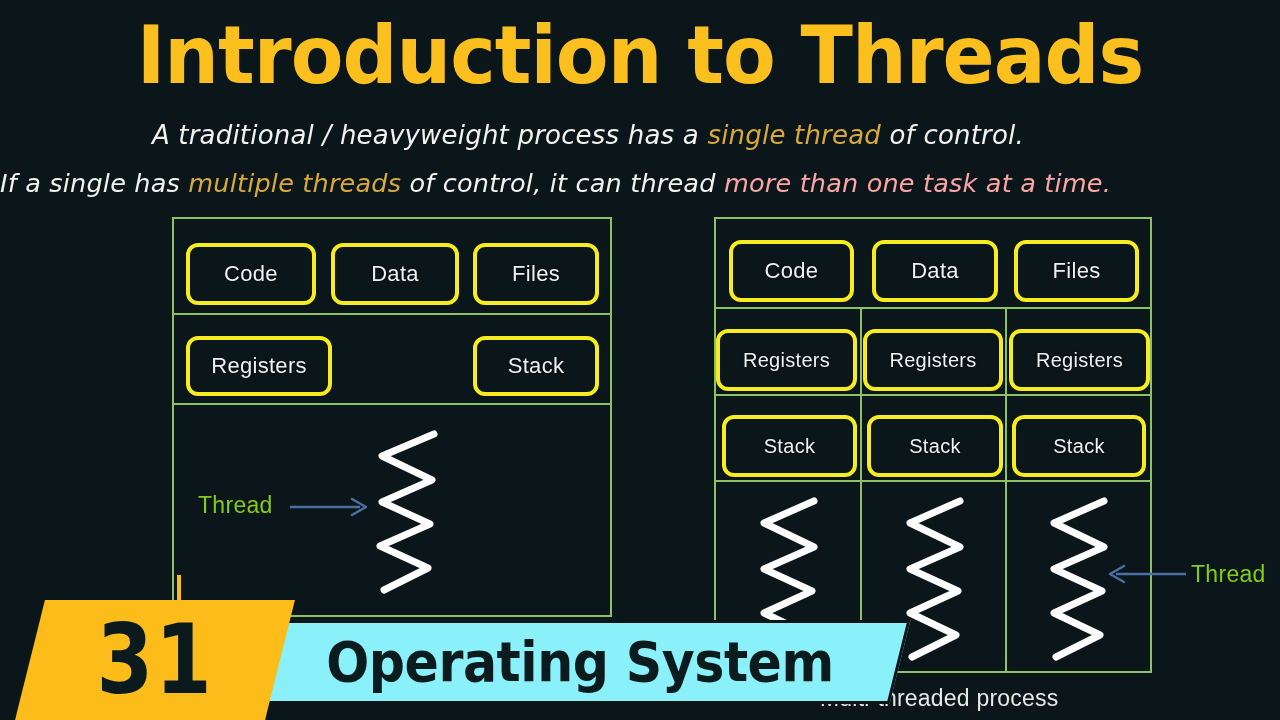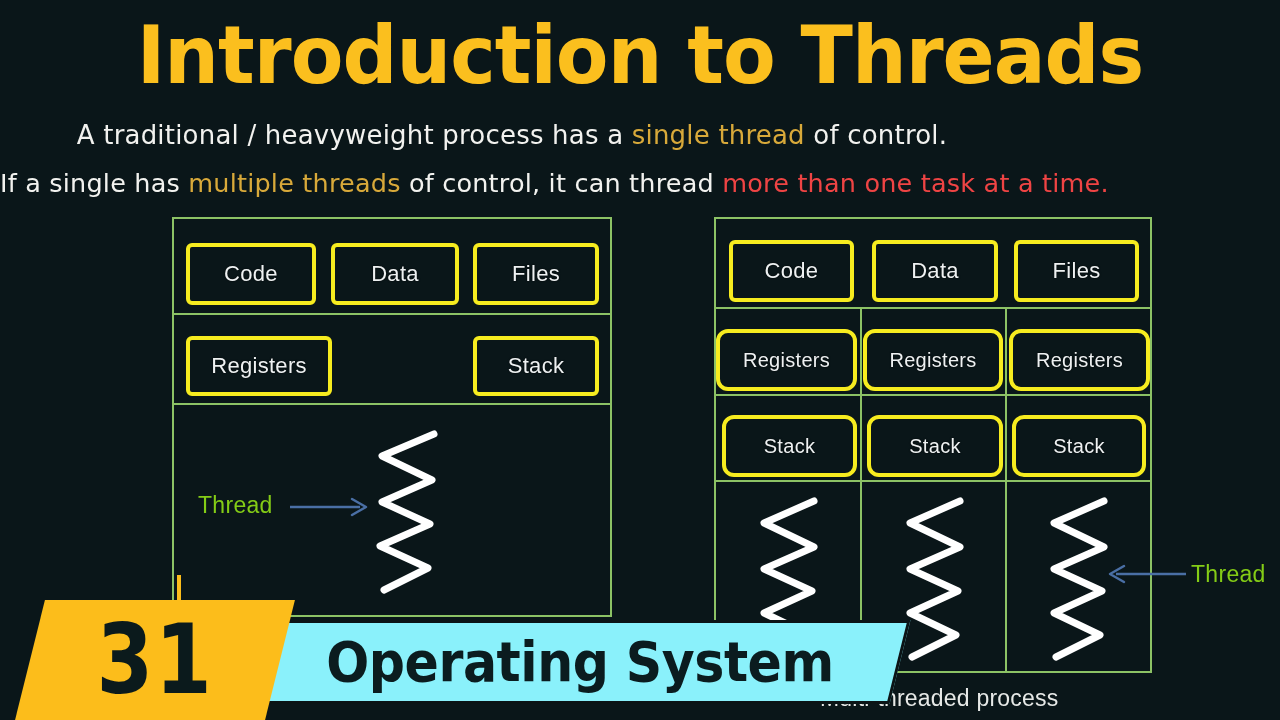--- a/index.html
+++ b/index.html
@@ -28,31 +28,32 @@
     letter-spacing: -1px;
     color: #fbbf1e;
     line-height: 100px;
     transform: scaleX(0.96);
     white-space: nowrap;
   }
   
   .subline {
     position: absolute;
     width: 1024px;
-    text-align: center;
+    text-align: right;
     font-family: "DejaVu Sans", sans-serif;
     font-size: 26px;
     color: #f2f2ef;
     white-space: nowrap;
     letter-spacing: 0.2px;
+    font-style: italic;
   }
   #subline1 { top: 120px; }
   #subline2 { top: 168px; font-size: 25.5px; }
   .hl { color: #d8a93a; }
-  .hl2 { color: #ef4444; margin-top: 20px; }
+  .hl2 { color: #fca5a5; margin-top: 20px; }
 
   
   .diagram {
     position: absolute;
     box-sizing: border-box;
     border: 2px solid #8cc265;
     background: #0a1619;
   }
   .drow {
     position: absolute;
@@ -63,21 +64,21 @@
   }
   .vsep {
     position: absolute;
     width: 2px;
     background: #8cc265;
   }
   .ybox {
     position: absolute;
     box-sizing: border-box;
     border: 4px solid #f7ec1f;
-    border-radius: 6px;
+    border-radius: 12px;
     background: #0a1619;
     color: #eef1f2;
     font-family: "Liberation Sans", sans-serif;
     font-size: 22px;
     display: flex;
     align-items: center;
     justify-content: center;
     letter-spacing: 0.3px;
     text-shadow: 0 0 2px rgba(0,0,0,.8);
   }

